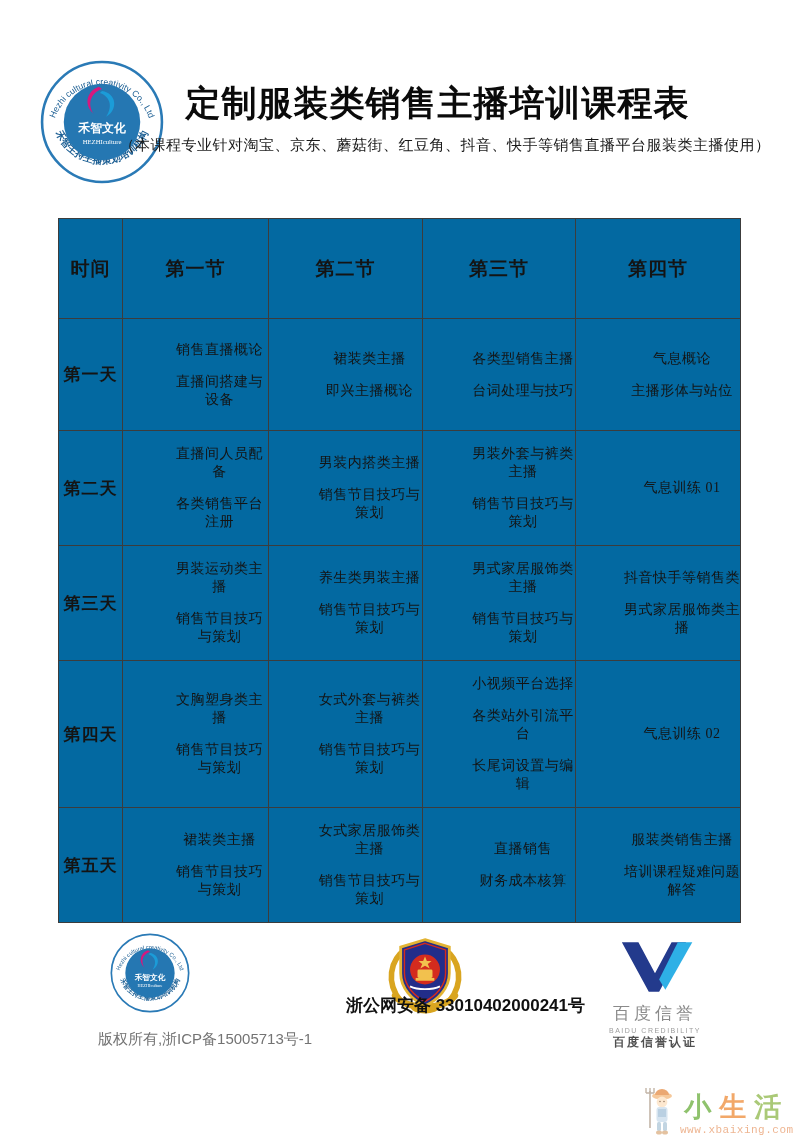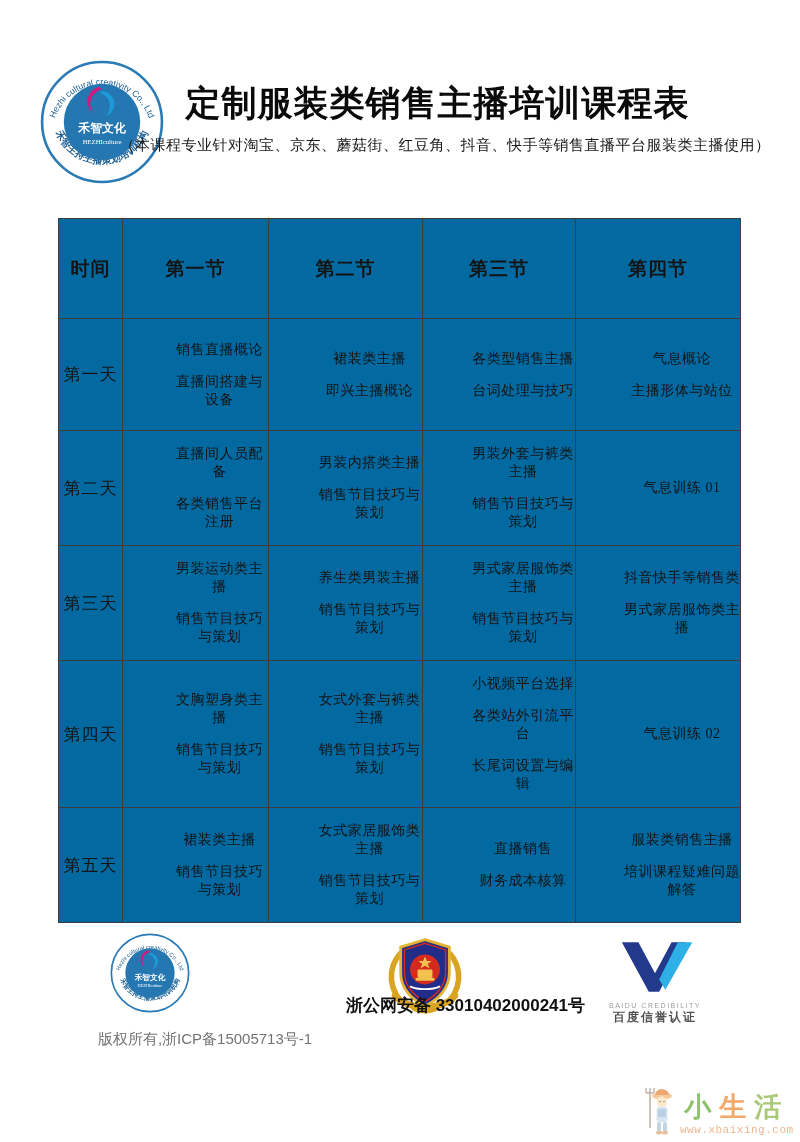--- a/index.html
+++ b/index.html
@@ -18,21 +18,21 @@
   table.course-table { width:682px; border-collapse:collapse; table-layout:fixed; }
   .course-table th, .course-table td { border:1px solid #3c3c3c; text-align:center; vertical-align:middle;
     color:#141414; background:#0369a1; padding:0; }
   .course-table thead tr { height:100px; }
   .course-table th { font-size:19px; font-weight:600; letter-spacing:1px; }
   #table-body tr:nth-child(1){ height:112px; }
   #table-body tr:nth-child(2){ height:112px; }
   #table-body tr:nth-child(3){ height:113px; }
   #table-body tr:nth-child(4){ height:138px; }
   #table-body tr:nth-child(5){ height:102px; }
-  .course-table td.day { font-size:17px; font-weight:400; letter-spacing:1px; }
+  .course-table td.day { font-size:17px; font-weight:700; letter-spacing:1px; }
   .course-table td.course { font-size:14px;padding-left:48px; }
   .course-table td.course .line { margin:14px 0; letter-spacing:0.5px; }
 
   
   .hezhi-logo-footer { position:absolute; left:110px; top:933px; }
   .copyright-text { position:absolute; left:50px; top:1030px; width:310px; text-align:center;
     font-family:"Liberation Sans","DejaVu Sans",sans-serif; font-size:15px; color:#737373; }
   .police-badge { position:absolute; left:378px; top:934px; }
   .police-text { position:absolute; left:295px; top:994px; width:290px; text-align:right;
     font-family:"Liberation Sans","DejaVu Sans",sans-serif; font-size:17px; font-weight:bold; color:#101010; }
@@ -228,20 +228,21 @@
     <path d="M 34,56 C 42,60 58,60 66,56" fill="none" stroke="#ffffff" stroke-width="2"></path>
   </svg>
 
   <div class="police-text">浙公网安备 33010402000241号</div>
 
   <div class="baidu-block">
     <svg viewBox="0 0 80 56" width="86" height="58">
       <path d="M 8,4 L 24,4 L 40,34 L 56,4 L 70,4 L 44,52 L 34,52 Z" fill="#233a8c"></path>
       <path d="M 62,4 L 76,4 L 50,50 L 44,40 Z" fill="#2eb0e6"></path>
     </svg>
+    <div class="baidu-cn">百度信誉</div>
     <div class="baidu-en">BAIDU CREDIBILITY</div>
     <div class="baidu-cert">百度信誉认证</div>
   </div>
 
   <div class="watermark">
     <svg viewBox="0 0 34 50" width="34" height="50">
       <line x1="6" y1="5" x2="6" y2="42" stroke="#b8a898" stroke-width="1.6"></line>
       <path d="M 2,7 L 10,7 M 2,2 L 2,7 M 6,2 L 6,7 M 10,2 L 10,7" stroke="#b8a898" stroke-width="1.4" fill="none"></path>
       <ellipse cx="18" cy="10" rx="10" ry="3.4" fill="#f5c08a"></ellipse>
       <path d="M 11,9 A 7,6 0 0 1 25,9 Z" fill="#e89a5a"></path>

